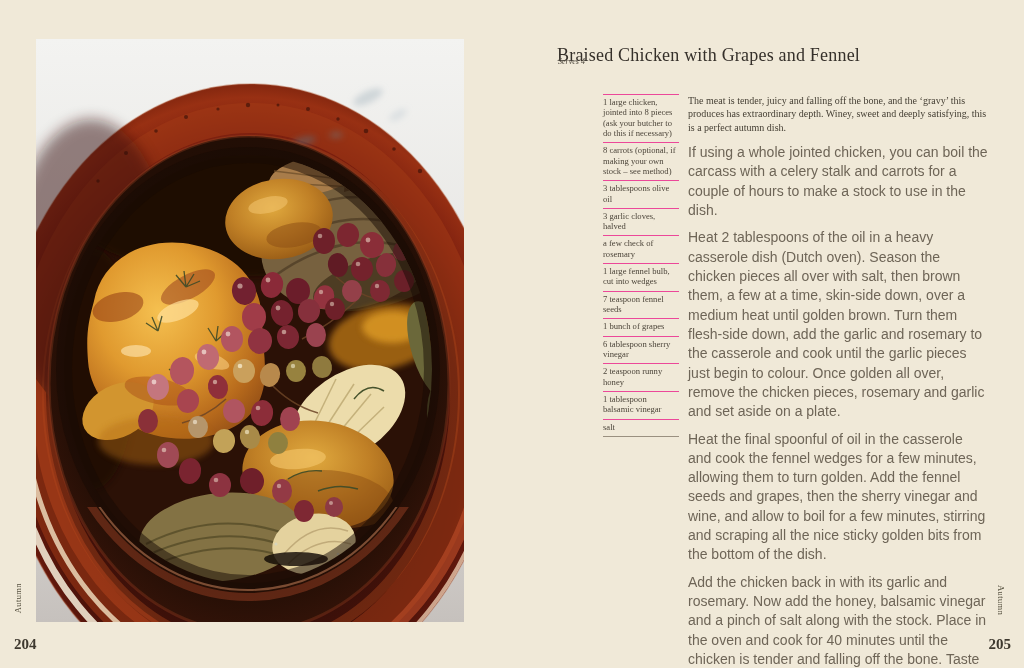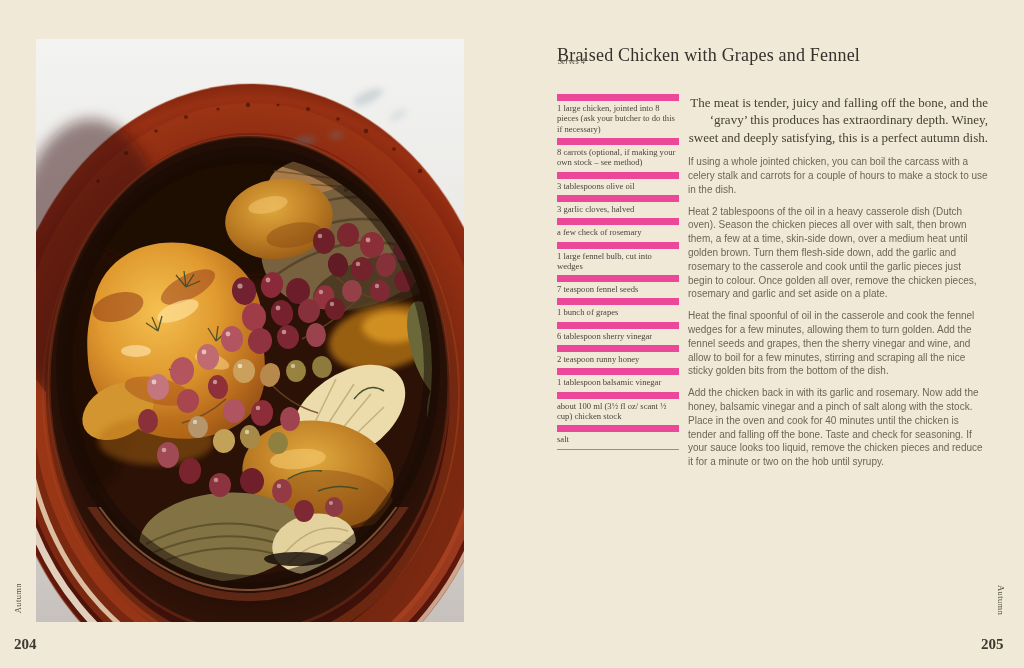--- a/index.html
+++ b/index.html
@@ -13,40 +13,40 @@
   .photo svg { display:block; width:100%; height:100%; }
 
   .title {
     position:absolute; left:557px; top:33px;
     font-size:18px; font-weight:normal; letter-spacing:.2px; color:#35302a;
   }
   .serves { position:absolute; left:558px; top:57px; font-size:8px; font-style:italic; color:#4c463c; }
 
   .ingredients { position:absolute; left:557px; top:94px; width:122px; margin:0; padding:0; list-style:none; }
   .ingredients li {
-    border-top:7px solid #ec4899; padding:2px 0 4px;
-    font-size:8.6px; line-height:1.2; color:#4c453a;
+    border-top:1px solid #ec4899; padding:2px 0 4px;
+    font-size:8.6px; line-height:1.2; color:#4c453a;margin-left:46px;
   }
   .ingredients li:last-child { border-bottom:1px solid #9a9080; }
 
   .method { position:absolute; left:688px; top:94px; width:300px; }
-  .intro { margin:0 0 9px; font-size:13px; line-height:1.34; color:#464035;text-align:right; }
+  .intro { margin:0 0 9px; font-size:10px; line-height:1.34; color:#464035; }
   .mp {
     margin:0 0 8px;
     font-family:"Liberation Sans","DejaVu Sans",sans-serif;
-    font-size:10px; line-height:1.38; color:#6e6557;
+    font-size:14px; line-height:1.38; color:#6e6557;
   }
 
   .side-label { position:absolute; font-size:8.5px; color:#55503f; letter-spacing:.4px; }
   .side-label.left  { left:13px; top:583px; writing-mode:vertical-rl; transform:rotate(180deg); }
   .side-label.right { left:996px; top:585px; writing-mode:vertical-rl; }
 
   .page-num { position:absolute; top:636px; font-size:15px; font-weight:bold; color:#3e392f; }
   .page-num.left  { left:14px; }
-  .page-num.right { left:981px; width:30px; }
+  .page-num.right { left:981px; width:30px; text-align:right; }
 </style>
 </head>
 <body>
 
 <div class="spread">
 
   <figure class="photo">
     <svg viewBox="0 0 428 583" preserveAspectRatio="none">
       <defs>
         <linearGradient id="bgGrad" x1="0" y1="0" x2="0" y2="1">
@@ -331,21 +331,20 @@
       <li>8 carrots (optional, if making your own stock – see method)</li>
       <li>3 tablespoons olive oil</li>
       <li>3 garlic cloves, halved</li>
       <li>a few check of rosemary</li>
       <li>1 large fennel bulb, cut into wedges</li>
       <li>7 teaspoon fennel seeds</li>
       <li>1 bunch of grapes</li>
       <li>6 tablespoon sherry vinegar</li>
       <li>2 teaspoon runny honey</li>
       <li>1 tablespoon balsamic vinegar</li>
-      <li>about 100 ml (3½ fl oz/ scant ½ cup) chicken stock</li>
       <li>salt</li>
     </ul>
 
   <div class="method">
     <p class="intro">The meat is tender, juicy and falling off the bone, and the ‘gravy’ this produces has extraordinary depth. Winey, sweet and deeply satisfying, this is a perfect autumn dish.</p>
     <div>
 
     <p class="mp">If using a whole jointed chicken, you can boil the carcass with a celery stalk and carrots for a couple of hours to make a stock to use in the dish.</p>
         <p class="mp">Heat 2 tablespoons of the oil in a heavy casserole dish (Dutch oven). Season the chicken pieces all over with salt, then brown them, a few at a time, skin-side down, over a medium heat until golden brown. Turn them flesh-side down, add the garlic and rosemary to the casserole and cook until the garlic pieces just begin to colour. Once golden all over, remove the chicken pieces, rosemary and garlic and set aside on a plate.</p>
         <p class="mp">Heat the final spoonful of oil in the casserole and cook the fennel wedges for a few minutes, allowing them to turn golden. Add the fennel seeds and grapes, then the sherry vinegar and wine, and allow to boil for a few minutes, stirring and scraping all the nice sticky golden bits from the bottom of the dish.</p>

